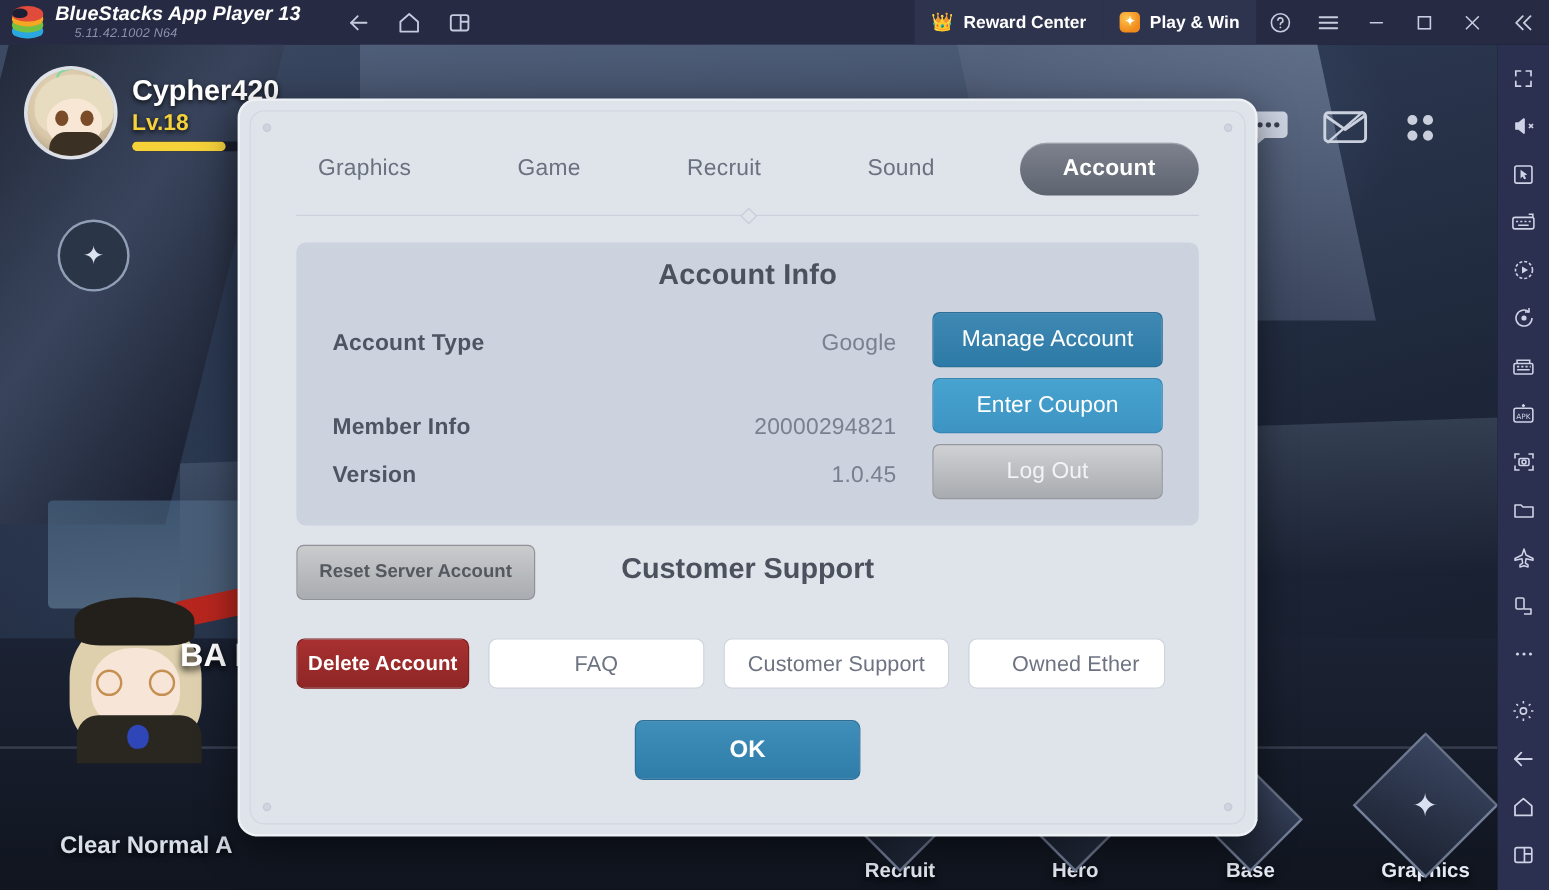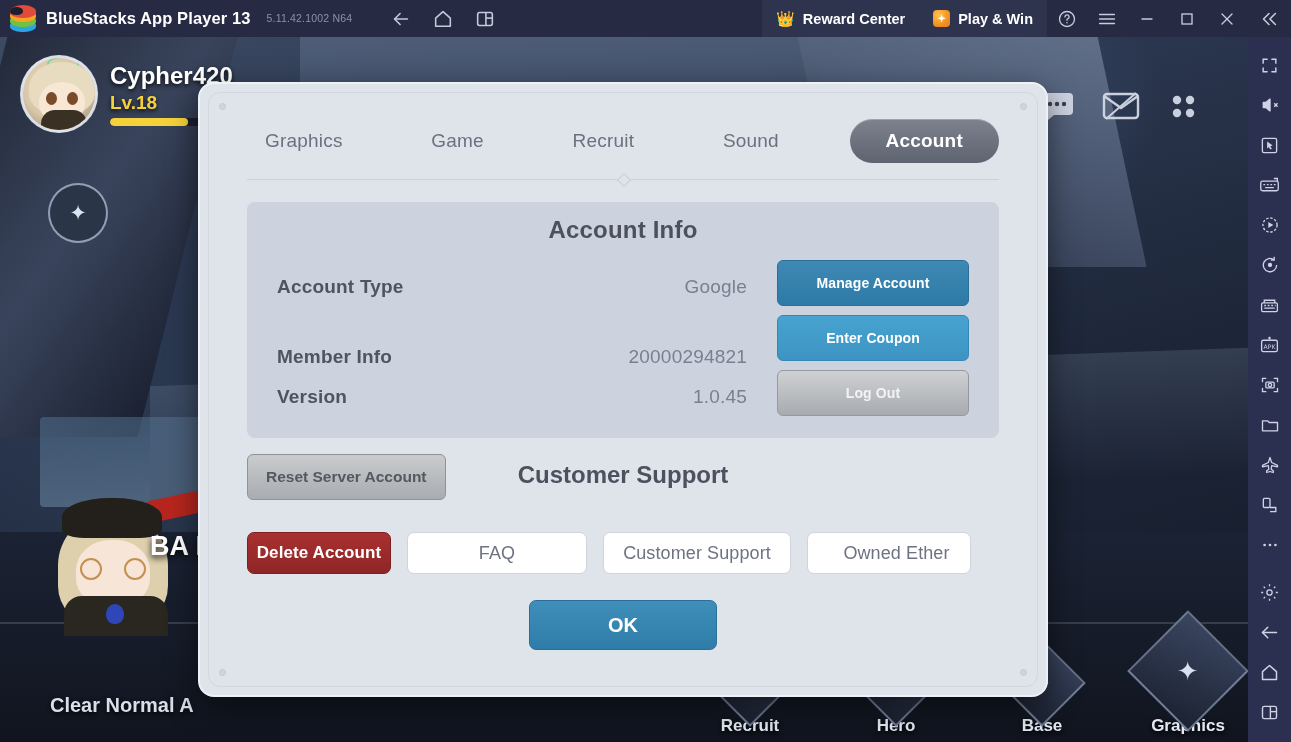--- a/index.html
+++ b/index.html
@@ -22,21 +22,21 @@
     width: 26px; height: 26px; margin-left: 10px; margin-right: 10px;
     position: relative; flex: none;
   }
   .bs-logo i { position: absolute; left: 0; border-radius: 50% 50% 45% 45%; display: block; }
   .bs-l1 { width: 26px; height: 13px; top: 13px; background: #2aa7e0; }
   .bs-l2 { width: 26px; height: 13px; top: 8px; background: #74c043; }
   .bs-l3 { width: 26px; height: 13px; top: 3px; background: #f5a623; }
   .bs-l4 { width: 26px; height: 13px; top: -1px; background: #e04b3c; }
   .bs-l5 { width: 13px; height: 8px; top: 1px; left: 7px; background: #1b1f33; border-radius: 50%; }
 
-  .bs-titletext { display: flex; flex-direction: row; justify-content: flex-end; line-height: 1; }
+  .bs-titletext { display: flex; flex-direction: column; justify-content: flex-end; line-height: 1; font-style: italic; }
   .bs-name { color: #ffffff; font-size: 16.5px; font-weight: bold; letter-spacing: .1px; }
   .bs-ver { color: #8c91ad; font-size: 10.5px; margin-top: 3px; letter-spacing: .2px; margin-left: 16px; }
 
   .tb-navgroup { display: flex; align-items: center; margin-left: 36px; gap: 16px; }
   .tb-ico {
     width: 26px; height: 26px; display: flex; align-items: center; justify-content: center;
     color: #c6cade; cursor: pointer;
   }
   .tb-ico svg { display: block; }
 
@@ -276,21 +276,21 @@
   .row-label { font-size: 19px; color: #4f5462; font-weight: bold; letter-spacing: .2px; }
   .row-value { font-size: 19px; color: #7b8090; letter-spacing: .2px; }
   .r1 { top: 16px; }
   .r2 { top: 86px; }
   .r3 { top: 126px; }
 
   .side-btns { position: absolute; right: 0; top: 0; width: 192px; }
   .sbtn {
     width: 192px; height: 46px; border-radius: 6px; border: none;
     display: flex; align-items: center; justify-content: center;
-    font-size: 14px; font-weight: bold; color: #ffffff; cursor: pointer;
+    font-size: 19px; font-weight: normal; color: #ffffff; cursor: pointer;
     margin-bottom: 9px; letter-spacing: .1px;
     font-family: "Liberation Sans", sans-serif;
   }
   .sbtn.dark { background: linear-gradient(180deg, #3f89b4, #2d7aa6); border: 1px solid #2a6f97; }
   .sbtn.light { background: linear-gradient(180deg, #47a3cf, #3d94c3); border: 1px solid #3587b6; }
   .sbtn.grey  { background: linear-gradient(180deg, #cfd1d3, #a8abaf); border: 1px solid #95999e; color: #f2f3f5; }
 
   .support-row {
     position: relative; margin: 16px 38px 0 38px; height: 50px;
   }

